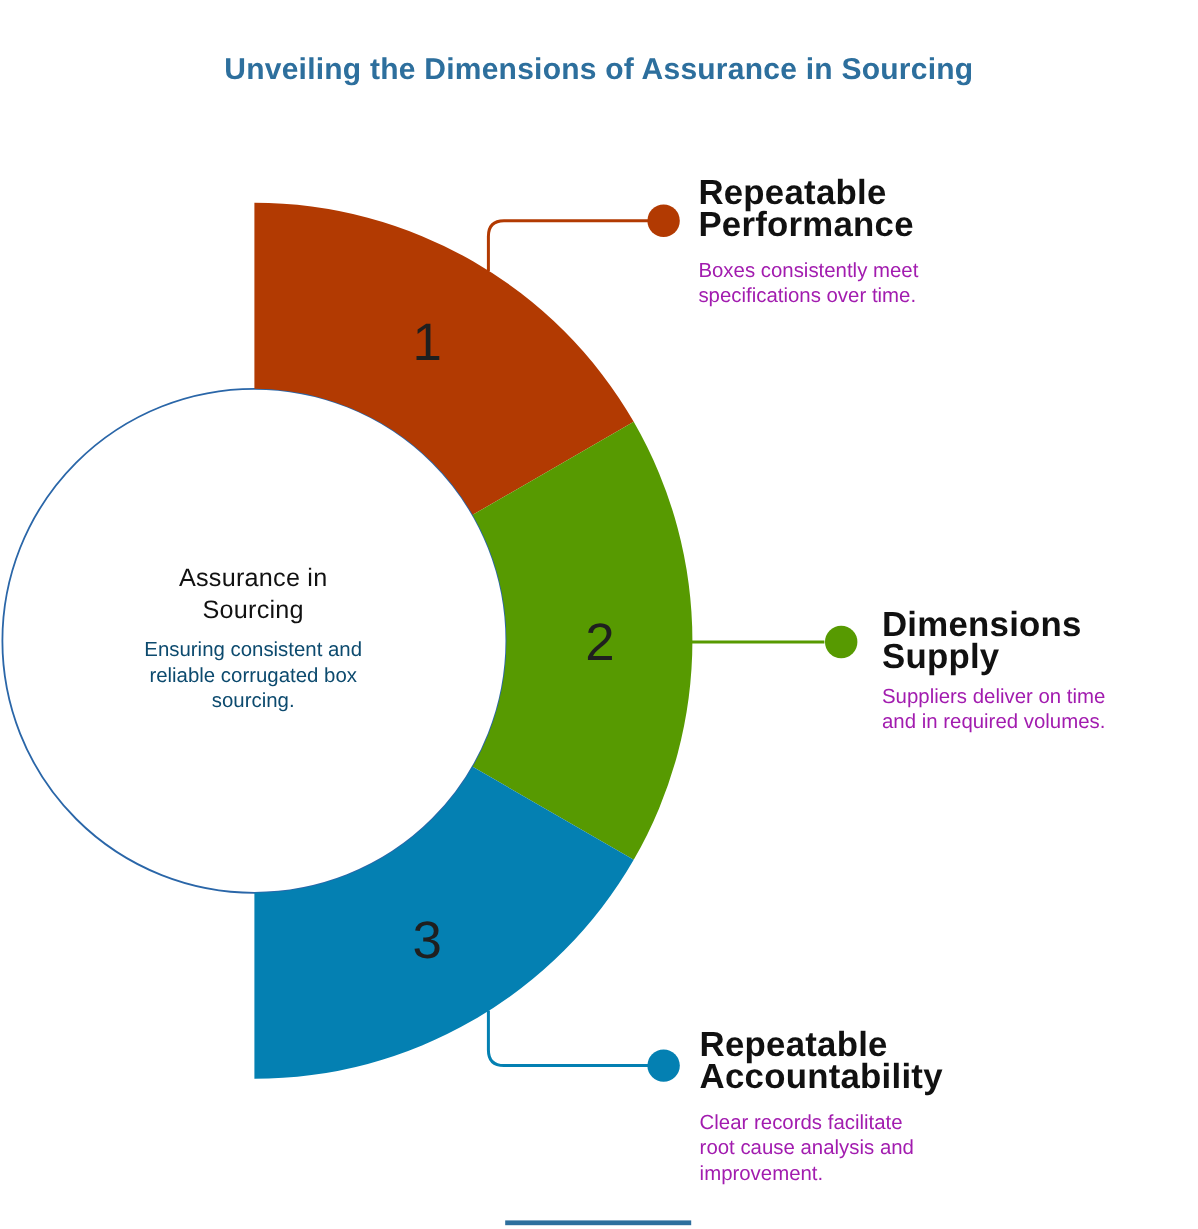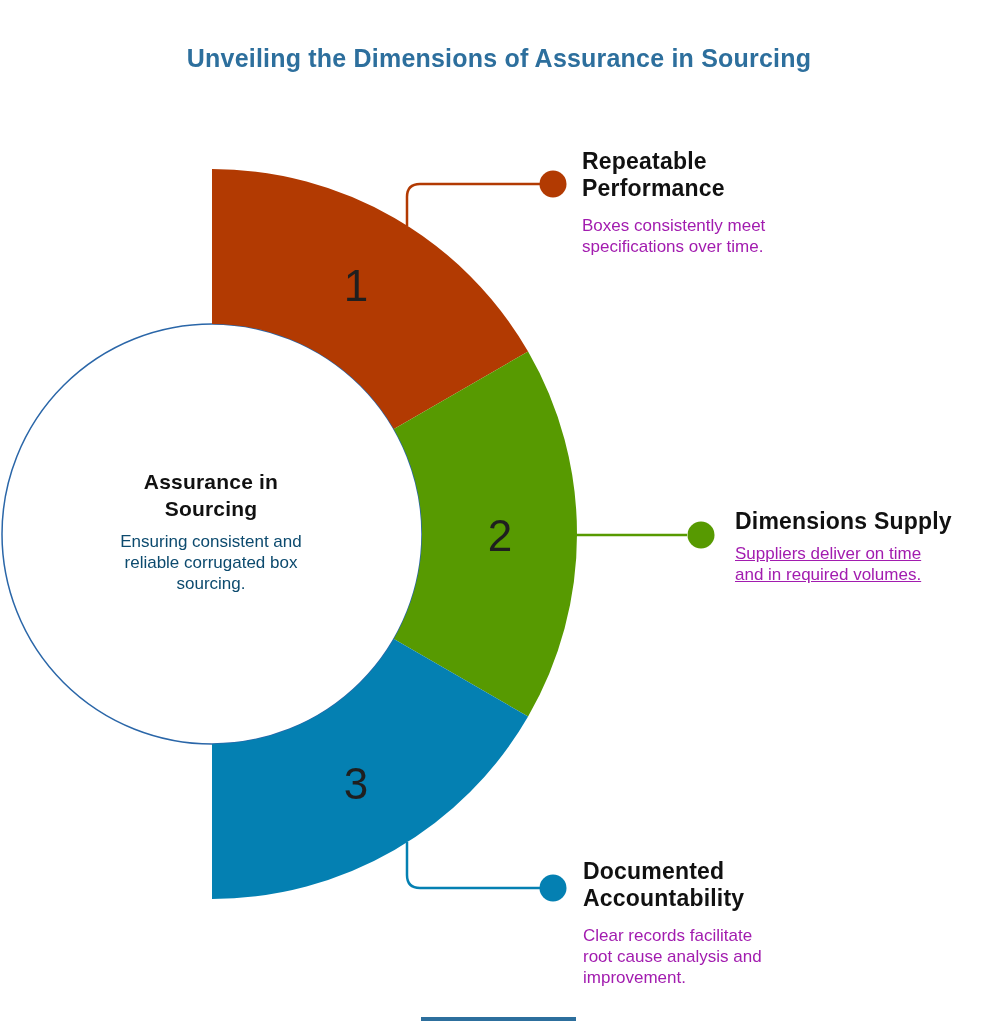--- a/index.html
+++ b/index.html
@@ -22,40 +22,40 @@
     font-size:44px;font-weight:300;color:#1f1f1f;line-height:1;
   }
   .num-1{left:356px;top:286px;}
   .num-2{left:500px;top:536px;}
   .num-3{left:356px;top:784px;}
   .center-block{
     position:absolute;left:86px;top:468px;width:250px;text-align:center;
   }
   .center-heading{
     margin:0 auto;width:180px;
-    font-size:21px;font-weight:700;line-height:27px;color:#111111;letter-spacing:.2px;
+    font-size:21px;font-weight:400;line-height:27px;color:#111111;letter-spacing:.2px;
   }
   .center-desc{
     margin:9px auto 0;width:218px;
     font-size:17px;line-height:21px;color:#0c4a6e;
   }
   .callout{position:absolute;}
   .callout-heading{
-    margin:0;font-size:23px;font-weight:700;line-height:27px;
+    margin:0;font-size:29px;font-weight:700;line-height:27px;
     color:#111111;letter-spacing:.2px;
   }
   .callout-desc{
     margin:13px 0 0;font-size:17px;line-height:21px;color:#a21caf;
   }
   .callout-1{left:582px;top:148px;}
   .callout-1 .callout-heading{width:170px;}
   .callout-1 .callout-desc{width:205px;}
   .callout-2{left:735px;top:508px;}
   .callout-2 .callout-heading{width:230px;}
-  .callout-2 .callout-desc{width:205px;margin-top:8px;text-decoration:underline;}
+  .callout-2 .callout-desc{width:205px;margin-top:8px;}
   .callout-3{left:583px;top:858px;}
   .callout-3 .callout-heading{width:180px;}
   .callout-3 .callout-desc{width:200px;}
   .bottom-divider{
     position:absolute;left:421px;top:1017px;width:155px;height:4px;
     background:#2d6f9d;
   }
   .connector{fill:none;stroke-width:2.5px;}
 </style>
 </head>
@@ -96,19 +96,19 @@
     <h2 class="callout-heading">Repeatable Performance</h2>
     <p class="callout-desc">Boxes consistently meet specifications over time.</p>
   </div>
 
   <div class="callout callout-2">
     <h2 class="callout-heading">Dimensions Supply</h2>
     <p class="callout-desc">Suppliers deliver on time and in required volumes.</p>
   </div>
 
   <div class="callout callout-3">
-    <h2 class="callout-heading">Documented Accountability</h2>
+    <h2 class="callout-heading">Repeatable Accountability</h2>
     <p class="callout-desc">Clear records facilitate root cause analysis and improvement.</p>
   </div>
 
   <div class="bottom-divider"></div>
 
 </div>
 
 </body></html>

